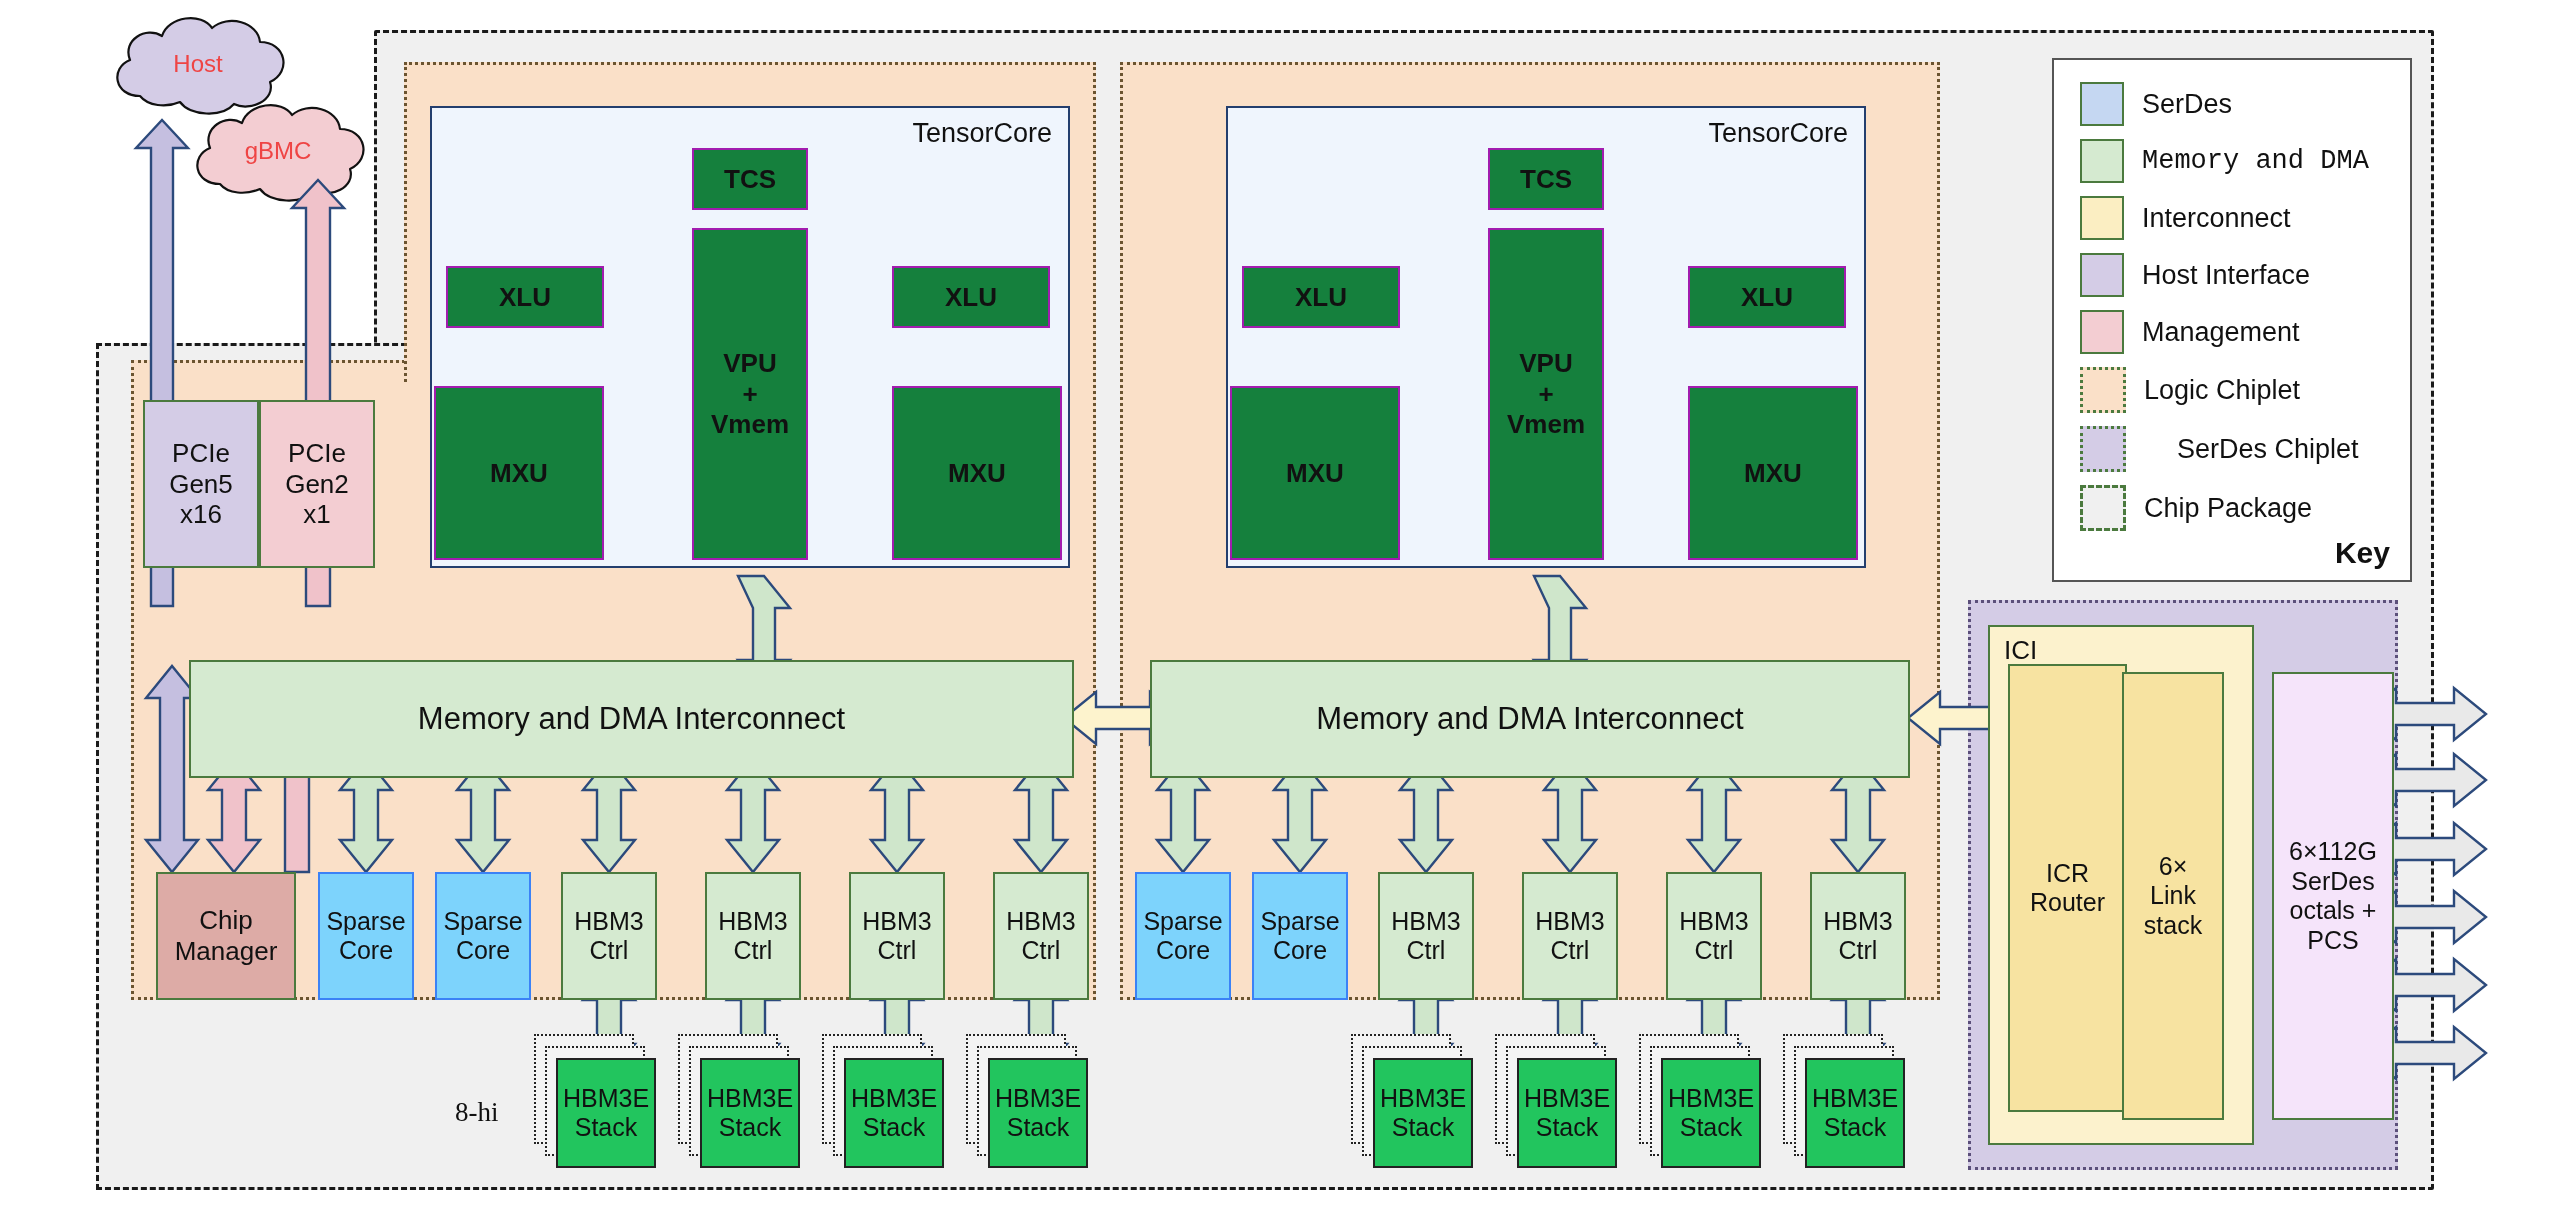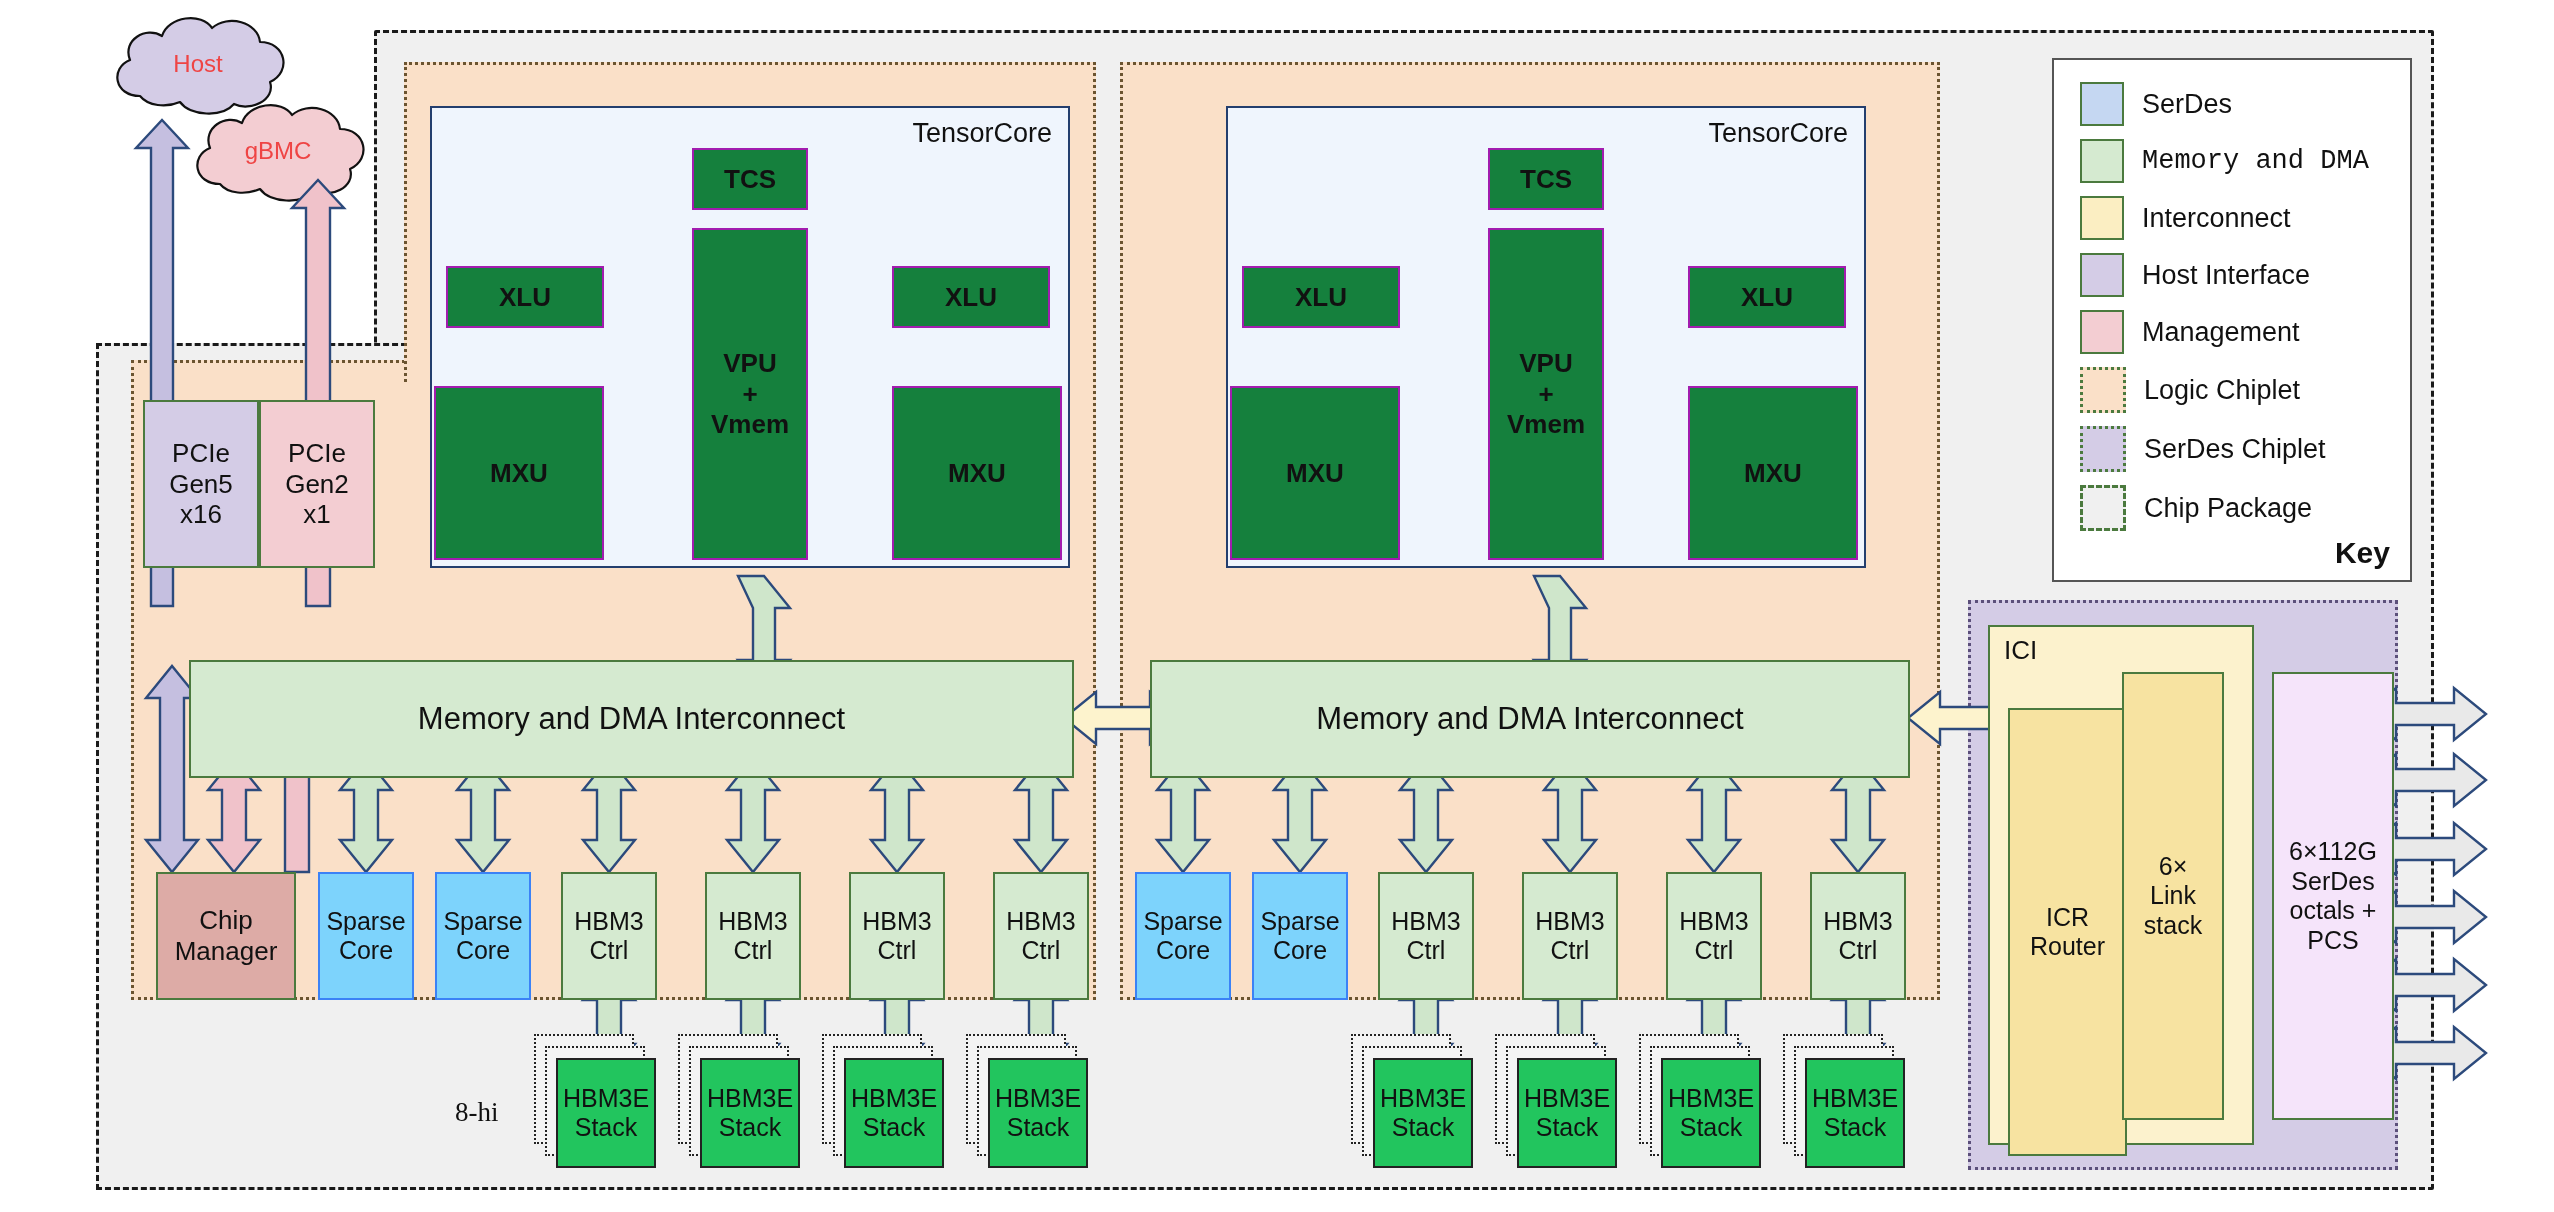--- a/index.html
+++ b/index.html
@@ -337,21 +337,21 @@
   <div class="abs blk-stack-ghost" style="left:1783px;top:1034px;width:100px;height:110px;"></div>
   <div class="abs blk-stack-ghost" style="left:1794px;top:1046px;width:100px;height:110px;"></div>
   <div class="abs blk-stack ctr lbl" style="left:1805px;top:1058px;width:100px;height:110px;font-size:25px;flex-direction:column;">
     <span>HBM3E</span>
     <span>Stack</span>
   </div>
 
   <div class="abs blk-ici" style="left:1988px;top:625px;width:266px;height:520px;">
     <div class="ici-title">ICI</div>
   </div>
-  <div class="abs blk-icon ctr lbl" style="left:2008px;top:708px;width:119px;height:448px;font-size:25px;flex-direction:column;">
+  <div class="abs blk-icon ctr lbl" style="left:2008px;top:664px;width:119px;height:448px;font-size:25px;flex-direction:column;">
     <span>ICR</span>
     <span>Router</span>
   </div>
   <div class="abs blk-icon ctr lbl" style="left:2122px;top:672px;width:102px;height:448px;font-size:25px;flex-direction:column;">
     <span>6×</span>
     <span>Link</span>
     <span>stack</span>
   </div>
 
   <div class="abs blk-serdes ctr lbl" style="left:2272px;top:672px;width:122px;height:448px;font-size:25px;flex-direction:column;">
@@ -379,21 +379,21 @@
       <span class="key-txt">Host Interface</span>
     </div>
     <div class="key-row" style="margin-bottom:13px;">
       <span class="key-sw solid" style="background:#f3cdd2;"></span>
       <span class="key-txt">Management</span>
     </div>
     <div class="key-row" style="margin-bottom:13px;">
       <span class="key-sw dot" style="background:#fae0c8;"></span>
       <span class="key-txt">Logic Chiplet</span>
     </div>
-    <div class="key-row" style="margin-bottom:13px;">
+    <div class="key-row" style="margin-bottom:13px;gap:33px;">
       <span class="key-sw dot" style="background:#d4cce6;"></span>
       <span class="key-txt">SerDes Chiplet</span>
     </div>
     <div class="key-row">
       <span class="key-sw dash" style="background:#f0f0f0;"></span>
       <span class="key-txt">Chip Package</span>
     </div>
     <div class="key-word">Key</div>
   </div>
 

